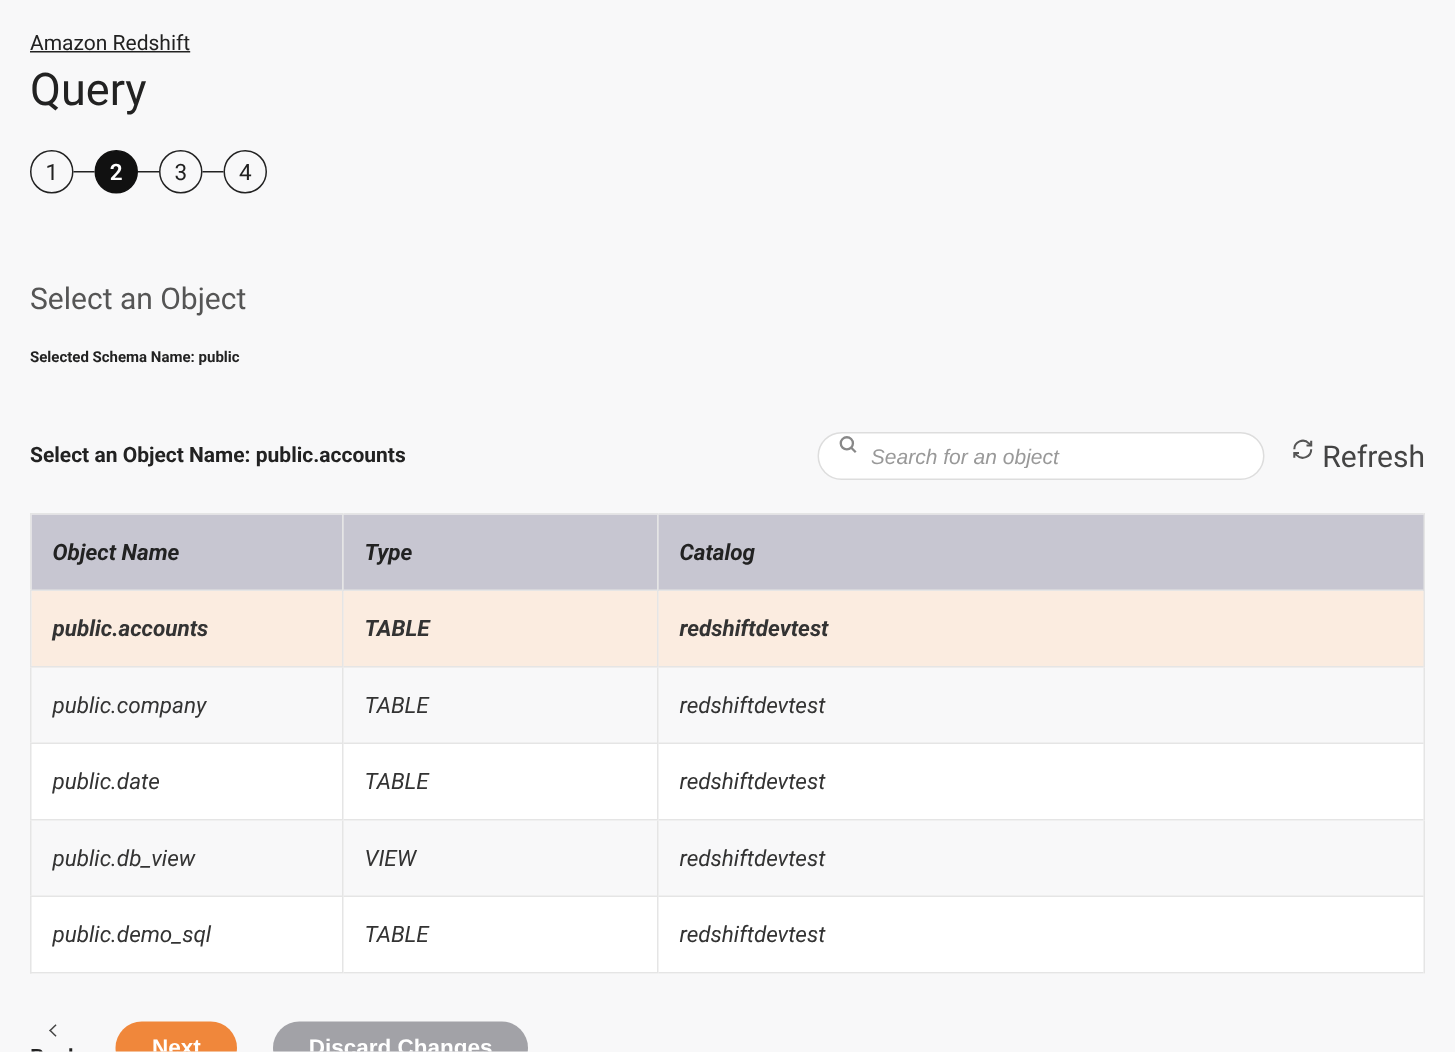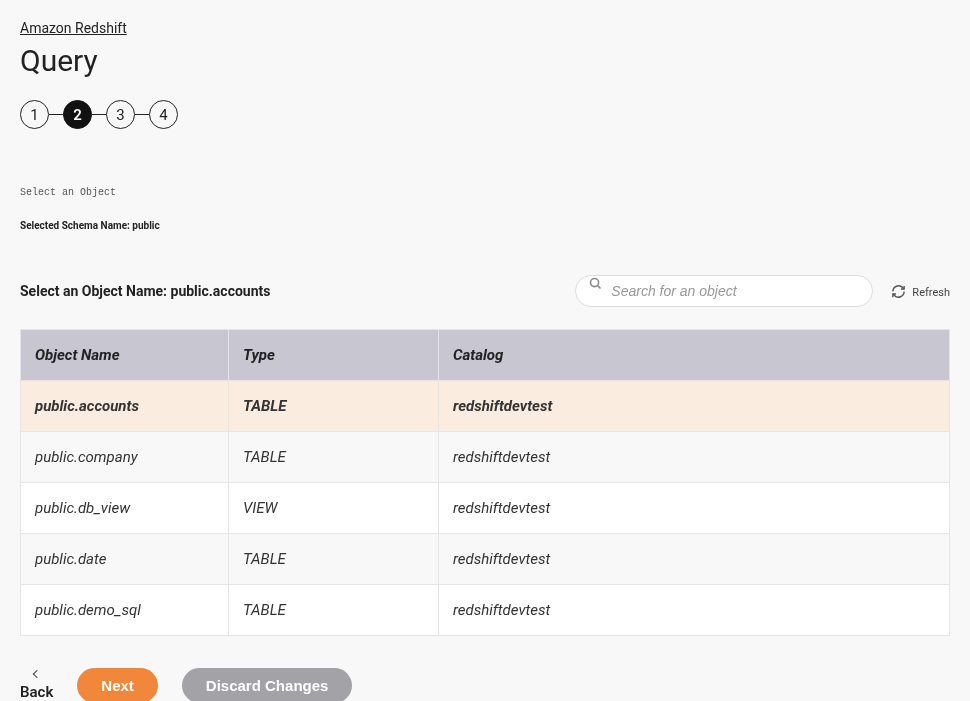--- a/index.html
+++ b/index.html
@@ -45,24 +45,23 @@
     color: #fff;
     border-color: #111;
     font-weight: 600;
   }
   .step-line {
     width: 14px;
     height: 1.5px;
     background: #222;
   }
   .section-label {
-    font-size: 10px;
+    font-size: 20px;
     color: #555;
     margin-bottom: 22px;
-    font-family: Liberation Mono, monospace;
   }
   .schema-line {
     font-size: 10px;
     font-weight: 700;
     margin-bottom: 22px;
   }
   .object-header-row {
     display: flex;
     align-items: center;
     justify-content: space-between;
@@ -101,23 +100,23 @@
     color: #999;
   }
   .search-icon {
     width: 15px;
     height: 15px;
     margin-right: 8px;
     color: #888;
   }
   .refresh-btn {
     display: flex;
-    align-items: flex-end;
+    align-items: flex-start;
     gap: 6px;
-    font-size: 11px;
+    font-size: 20px;
     color: #444;
     cursor: pointer;
   }
   .refresh-icon-svg {
     width: 15px;
     height: 15px;
   }
   table.obj-table {
     width: 100%;
     border-collapse: collapse;
@@ -246,27 +245,27 @@
         <td>public.accounts</td>
         <td>TABLE</td>
         <td>redshiftdevtest</td>
       </tr>
       <tr>
         <td>public.company</td>
         <td>TABLE</td>
         <td>redshiftdevtest</td>
       </tr>
       <tr>
+        <td>public.date</td>
+        <td>TABLE</td>
+        <td>redshiftdevtest</td>
+      </tr>
+      <tr>
         <td>public.db_view</td>
         <td>VIEW</td>
-        <td>redshiftdevtest</td>
-      </tr>
-      <tr>
-        <td>public.date</td>
-        <td>TABLE</td>
         <td>redshiftdevtest</td>
       </tr>
       <tr>
         <td>public.demo_sql</td>
         <td>TABLE</td>
         <td>redshiftdevtest</td>
       </tr>
     </tbody>
 </table>
 

